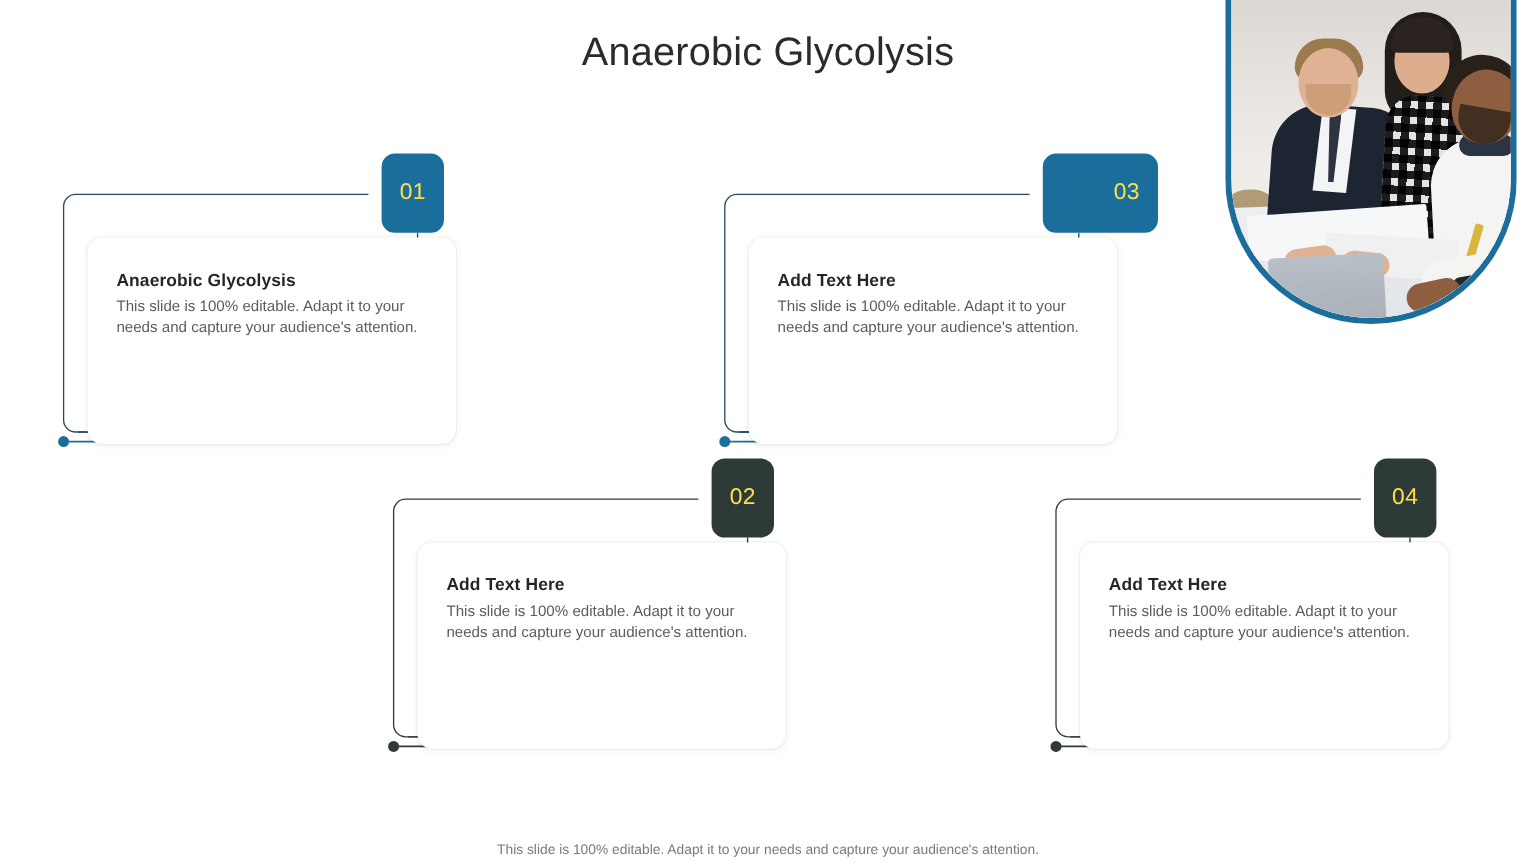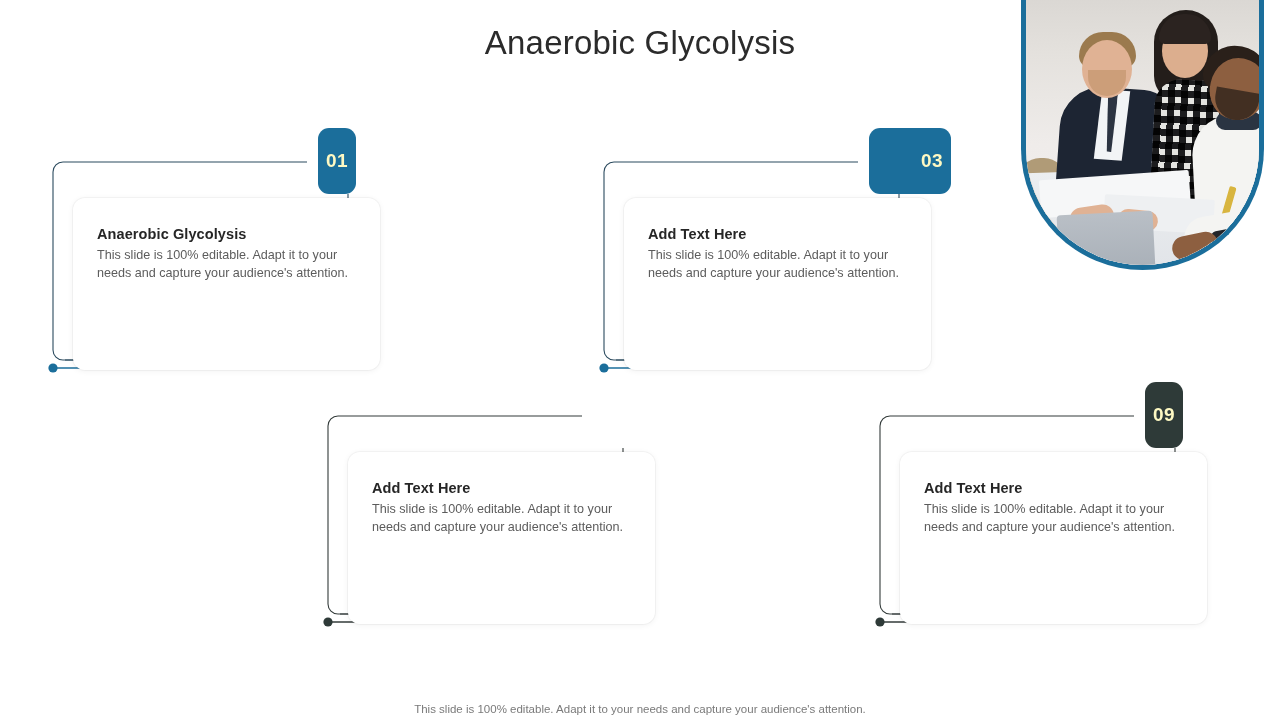--- a/index.html
+++ b/index.html
@@ -113,24 +113,24 @@
   .card-h{
     font-size:14.5px;font-weight:700;color:#262626;
     letter-spacing:.1px;margin:0 0 3px 0;line-height:20px;white-space:nowrap;
   }
   .card-p{
     font-size:12.6px;font-weight:400;color:#5c5c5c;
     line-height:17.5px;margin:0;
   }
   .badge{
     position:absolute;
-    width:38px;height:66px;
+    width:52px;height:66px;
     border-radius:11px;
     display:flex;align-items:center;justify-content:center;
-    color:#fef9c3;font-size:19px;font-weight:700;letter-spacing:.4px;
+    color:#fde047;font-size:19px;font-weight:400;letter-spacing:.4px;
   }
 
   
   .footer{
     position:absolute;left:0;top:701px;width:1280px;text-align:center;
     font-size:11.5px;color:#7a7a7a;line-height:16px;
   }
 </style>
 </head>
 <body>
@@ -198,20 +198,23 @@
     <svg class="outline" viewBox="0 0 320 248" width="320" height="248">
       <path d="M 262 34 L 18 34 A 10 10 0 0 0 8 44 L 8 222 A 10 10 0 0 0 18 232 L 190 232" fill="none" stroke="#333b3a" stroke-width="1.1"></path>
       <path d="M 303 66 L 303 222 A 10 10 0 0 1 293 232 L 20 232" fill="none" stroke="#333b3a" stroke-width="1.1"></path>
       <path d="M 12 240 L 296 240" fill="none" stroke="#333b3a" stroke-width="1.3"></path>
       <circle cx="8" cy="240" r="4.6" fill="#2e3a38"></circle>
     </svg>
     <div class="inner-card inner-pad" style="left:28px;top:70px;width:259px;height:126px;">
       <div class="card-h">Add Text Here</div>
       <div class="card-p">This slide is 100% editable. Adapt it to your needs and capture your audience's attention.</div>
     </div>
+    <div class="badge" style="left:273px;top:0px;background:#2e3a38;">
+      <span>02</span>
+    </div>
   </div>
 
   <div class="card-group" style="left:596px;top:128px;width:320px;height:248px;">
     <svg class="outline" viewBox="0 0 320 248" width="320" height="248">
       <path d="M 262 34 L 18 34 A 10 10 0 0 0 8 44 L 8 222 A 10 10 0 0 0 18 232 L 190 232" fill="none" stroke="#2b4a5e" stroke-width="1.1"></path>
       <path d="M 303 66 L 303 222 A 10 10 0 0 1 293 232 L 20 232" fill="none" stroke="#2b4a5e" stroke-width="1.1"></path>
       <path d="M 12 240 L 296 240" fill="none" stroke="#1b6e9b" stroke-width="1.3"></path>
       <circle cx="8" cy="240" r="4.6" fill="#1b6e9b"></circle>
     </svg>
     <div class="inner-card inner-pad" style="left:28px;top:70px;width:259px;height:126px;">
@@ -228,19 +231,19 @@
       <path d="M 262 34 L 18 34 A 10 10 0 0 0 8 44 L 8 222 A 10 10 0 0 0 18 232 L 190 232" fill="none" stroke="#333b3a" stroke-width="1.1"></path>
       <path d="M 303 66 L 303 222 A 10 10 0 0 1 293 232 L 20 232" fill="none" stroke="#333b3a" stroke-width="1.1"></path>
       <path d="M 12 240 L 296 240" fill="none" stroke="#333b3a" stroke-width="1.3"></path>
       <circle cx="8" cy="240" r="4.6" fill="#2e3a38"></circle>
     </svg>
     <div class="inner-card inner-pad" style="left:28px;top:70px;width:259px;height:126px;">
       <div class="card-h">Add Text Here</div>
       <div class="card-p">This slide is 100% editable. Adapt it to your needs and capture your audience's attention.</div>
     </div>
     <div class="badge" style="left:273px;top:0px;background:#2e3a38;">
-      <span>09</span>
+      <span>04</span>
     </div>
   </div>
 
   <div class="footer">This slide is 100% editable. Adapt it to your needs and capture your audience's attention.</div>
 
 </div>
 
 </body></html>

